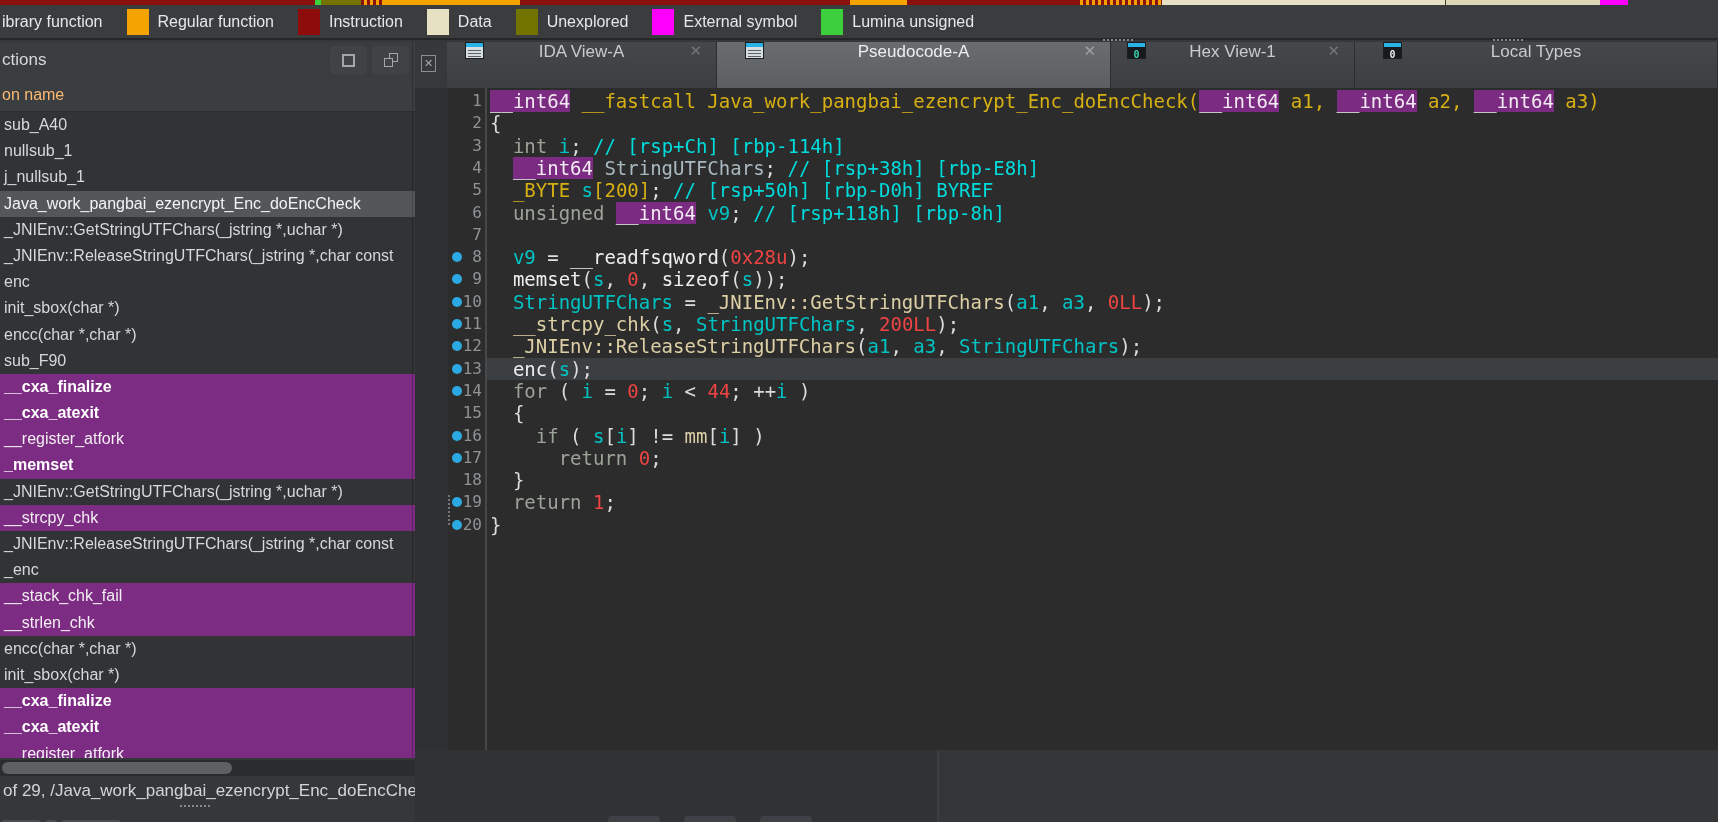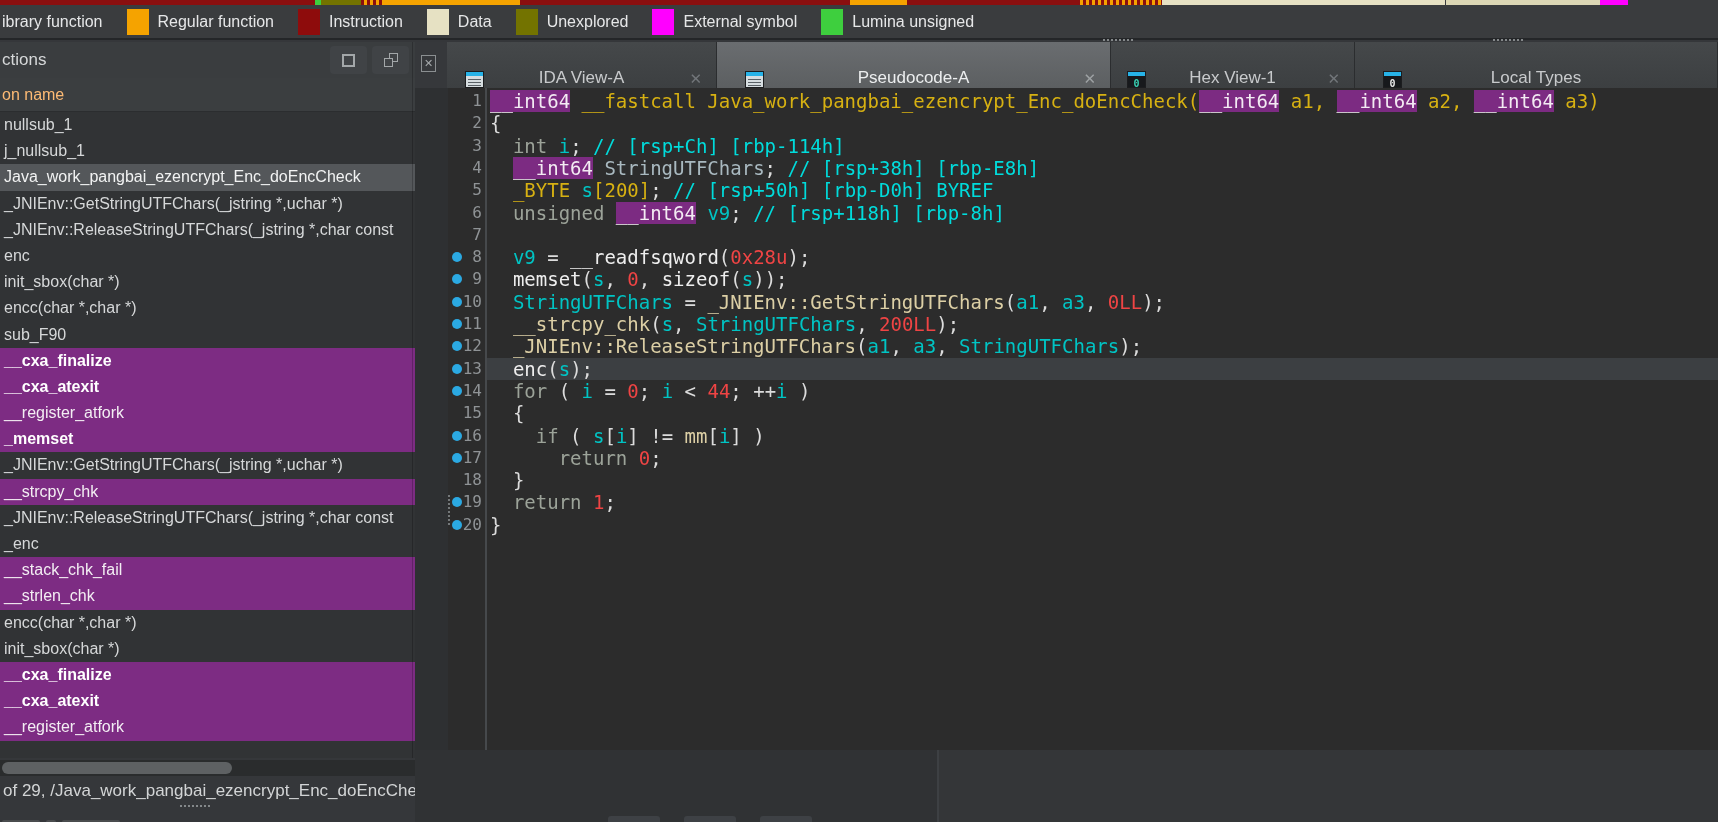--- a/index.html
+++ b/index.html
@@ -68,21 +68,21 @@
   #frag { position:absolute; left:2px; top:814px; width:150px; height:8px; overflow:hidden; }
   #frag i { display:inline-block; height:8px; background:#4a4c4e; margin-right:6px; border-radius:2px; }
   
   #tabbar { position:absolute; left:415px; top:42px; width:1303px; height:46px; background:#36383b; }
   #corner-close {
     position:absolute; left:6px; top:13px; width:15px; height:17px;
     border:1px solid #8b8f91; color:#a6aaac; font-size:11px; line-height:15px;
     text-align:center; background:transparent;
   }
   .tab {
-    position:absolute; top:0; height:46px; display:flex; align-items:flex-end; justify-content:center;
+    position:absolute; top:0; height:46px; display:flex; align-items:flex-start; justify-content:center;
     background:linear-gradient(#45484a,#3c3f41); border-right:1px solid #2b2d2f;
     color:#c8cacc; font-size:17px; cursor:default;
   }
   .tab.active { background:linear-gradient(#6a6d70,#5c5f61); color:#eceeef; }
   .tab .ticon { position:absolute; width:19px; height:17px; border:1px solid #1c1d1f; background:#d6dde0; }
   .tab .ticon::before { content:""; position:absolute; left:0; top:0; right:0; height:4px; background:#27b3e8; }
   .tab .ticon.dark { background:#17191c; color:#39d2b4; font-size:10px; font-weight:bold; text-align:center; line-height:20px; font-family:"DejaVu Sans Mono",monospace; }
   .tab .ticon.lines::after {
     content:""; position:absolute; left:2px; right:2px; top:7px; height:7px;
     background:repeating-linear-gradient(#5a6166 0 1px, transparent 1px 3px);
@@ -170,20 +170,21 @@
       <span class="glyph-float">
           <i class="f"></i>
           <i class="b"></i>
         </span>
     </button>
   </div>
   <div id="fp-colhead">
     <span class="t">on name</span>
   </div>
   <div id="fp-list">
+      <div class="fp-row normal">sub_A40</div>
       <div class="fp-row normal">nullsub_1</div>
       <div class="fp-row normal">j_nullsub_1</div>
       <div class="fp-row selected">Java_work_pangbai_ezencrypt_Enc_doEncCheck</div>
       <div class="fp-row normal">_JNIEnv::GetStringUTFChars(_jstring *,uchar *)</div>
       <div class="fp-row normal">_JNIEnv::ReleaseStringUTFChars(_jstring *,char const</div>
       <div class="fp-row normal">enc</div>
       <div class="fp-row normal">init_sbox(char *)</div>
       <div class="fp-row normal">encc(char *,char *)</div>
       <div class="fp-row normal">sub_F90</div>
       <div class="fp-row import-bold">__cxa_finalize</div>

